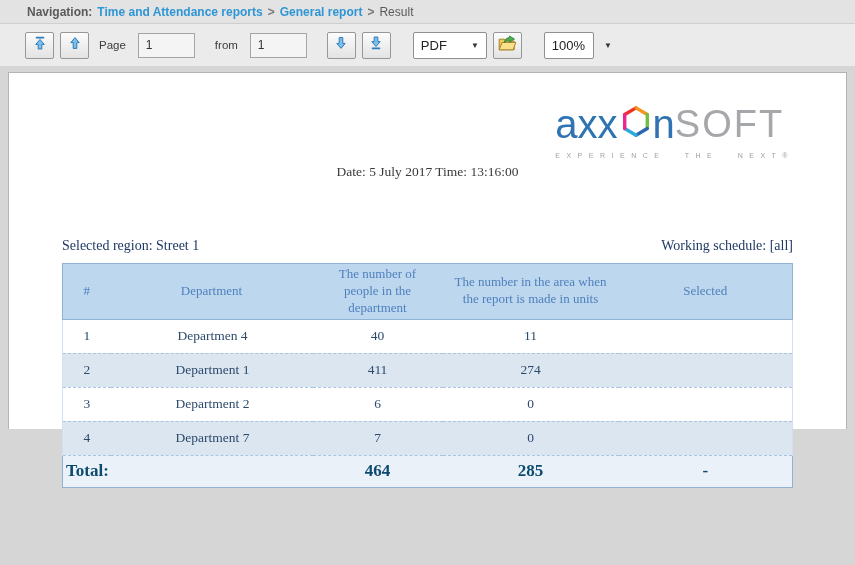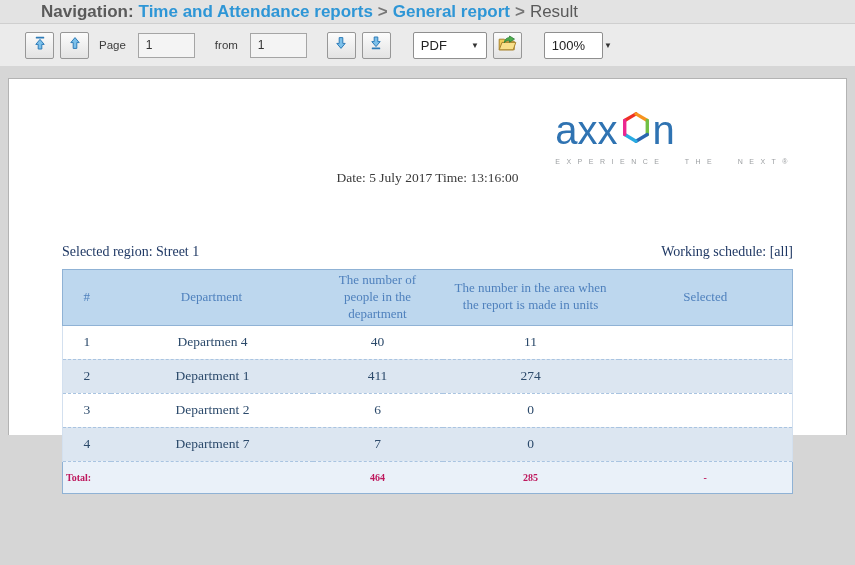--- a/index.html
+++ b/index.html
@@ -2,22 +2,22 @@
 <html><head>
 <meta charset="utf-8">
 <style>
   * { margin:0; padding:0; box-sizing:border-box; }
   html,body { width:855px; height:565px; overflow:hidden; }
   body { background:#d6d6d6; font-family:"Liberation Sans", sans-serif; }
 
   
   .breadcrumb {
     height:24px; background:#e3e3e3; border-bottom:1px solid #cfcfcf;
-    display:flex; align-items:center; padding-left:41px;
-    font-size:17px; color:#5a5a5a; gap:5px; font-weight:bold;
+    display:flex; align-items:center; padding-left:27px;
+    font-size:12px; color:#5a5a5a; gap:5px; font-weight:bold;
   }
   .breadcrumb .plain { font-weight:bold; color:#5a5a5a; }
   .breadcrumb .lnk { color:#2e96d6; font-weight:bold; cursor:pointer; }
   .breadcrumb .sep { color:#777; font-weight:bold; }
 
   
   .toolbar {
     height:42px; background:#ebebeb; display:flex; align-items:center;
     padding-left:25px; gap:6px;
   }
@@ -35,21 +35,21 @@
   .tb-select {
     height:27px; border:1px solid #8f8f8f; border-radius:2px; background:#fff;
     display:flex; align-items:center; justify-content:space-between;
     font-size:13px; color:#222; padding:0 7px; cursor:pointer;
   }
   .tb-select .caret { font-size:8px; color:#333; margin-left:9px; }
   .sp8 { width:8px; } .sp10 { width:10px; }
 
   
   .page {
-    margin:12px 8px; height:357px; background:#fff;
+    margin:6px 8px; height:357px; background:#fff;
     border:1px solid #b3b3b3; border-bottom:none; position:relative;
   }
   .logo-row { display:flex; justify-content:flex-end; padding:30px 52px 0 0; }
   .logo { display:inline-block; }
   .logo-line { display:flex; align-items:center; }
   .logo-txt-blue { font-size:40px; color:#2f73b2; letter-spacing:0px; line-height:1; }
   .logo-hex { margin:0 1px 0 2px; }
   .logo-txt-gray { font-size:38px; color:#a5a7aa; letter-spacing:2px; line-height:1; font-weight:normal; }
   .logo-tagline {
     margin-top:7px; font-size:7px; color:#9da0a3;
@@ -85,23 +85,23 @@
   tbody td {
     font-size:13.5px; color:#2c4a6b; height:34px; vertical-align:middle;
     border-top:1px dashed #a9c4e1; padding:0;
   }
   tbody td:first-child { border-left:1px solid #d3e0ef; }
   tbody td:last-child  { border-right:1px solid #d3e0ef; }
   tbody tr:nth-child(even) td { background:#dce6f1; }
   td.c { text-align:center; }
   td.dept { text-align:center; padding-left:2px; }
   tr.total td {
-    background:#eaf1f9; font-weight:bold; color:#be185d; height:32px;
+    background:#eaf1f9; font-weight:bold; color:#0c4a6e; height:32px;
     border-top:1px dashed #a9c4e1; border-bottom:1px solid #8fb2d5;
-    font-size:10px;
+    font-size:17px;
   }
   tr.total td:first-child { border-left:1px solid #8fb2d5; text-align:left; padding-left:3px; }
   tr.total td:last-child  { border-right:1px solid #8fb2d5; }
 </style>
 </head>
 <body>
 
 <div class="breadcrumb">
   <span class="plain">Navigation:</span>
   <span class="lnk">Time and Attendance reports</span>
@@ -155,21 +155,21 @@
   <div class="tb-btn">
     <span>
       <svg width="19" height="16" viewBox="0 0 19 16">
         <path d="M1.2 4.2 h5.2 l1.5 2 h8.3 v8.6 H1.2 Z" fill="#f2cd58" stroke="#a8832e" stroke-width="1" stroke-linejoin="round"></path>
         <path d="M1.2 14.8 L4 7.4 h13.8 l-2.6 7.4 Z" fill="#fae08a" stroke="#a8832e" stroke-width="1" stroke-linejoin="round"></path>
         <path d="M11.5 1 l5 3.1 -5 3.1 V5.2 c-2.6 0 -4.2 1 -5.2 2.6 0.2 -3.2 2.2 -5 5.2 -5.3 Z" fill="#4fae4f" stroke="#2c7e35" stroke-width="0.8" stroke-linejoin="round"></path>
       </svg>
     </span>
   </div>
   <div class="sp10"></div>
-  <div class="tb-select" style="width:59px;gap:10px;">
+  <div class="tb-select" style="width:50px;gap:10px;">
     <span>100%</span>
     <span class="caret">▼</span>
   </div>
 </div>
 
 <div class="page">
 
   <div class="logo-row">
     <div class="logo">
       <div class="logo-line">
@@ -180,20 +180,21 @@
               <line x1="5" y1="11" x2="17" y2="4" stroke="#ee3124"></line>
               <line x1="17" y1="4" x2="29" y2="11" stroke="#f7941e"></line>
               <line x1="29" y1="11" x2="29" y2="26" stroke="#72bf44"></line>
               <line x1="29" y1="26" x2="17" y2="33" stroke="#2a66b0"></line>
               <line x1="17" y1="33" x2="5" y2="26" stroke="#29abe2"></line>
               <line x1="5" y1="26" x2="5" y2="11" stroke="#ec268f"></line>
             </g>
           </svg>
         </span>
         <span class="logo-txt-blue">n</span>
+        <span class="logo-txt-gray">SOFT</span>
       </div>
       <div class="logo-tagline">EXPERIENCE THE NEXT®</div>
     </div>
   </div>
 
   <div class="report-date">Date: 5 July 2017 Time: 13:16:00</div>
 
   <div class="region-row">
     <span>Selected region: Street 1</span>
     <span>Working schedule: [all]</span>

